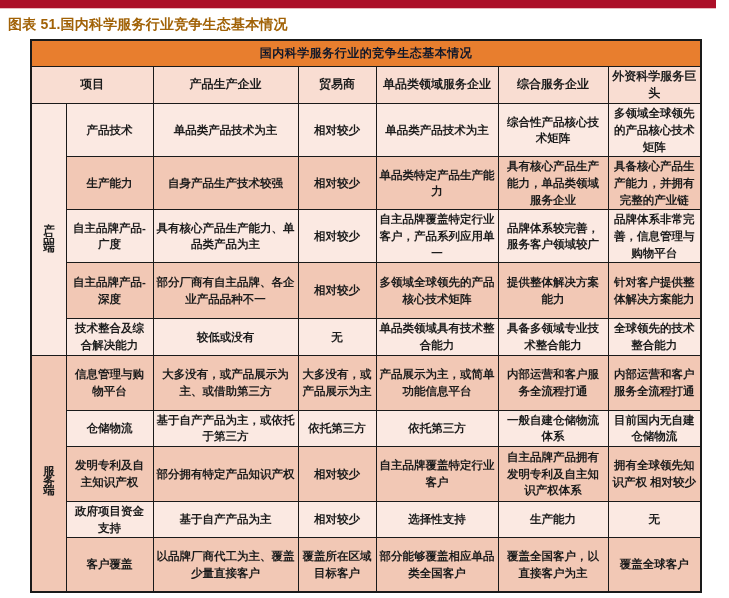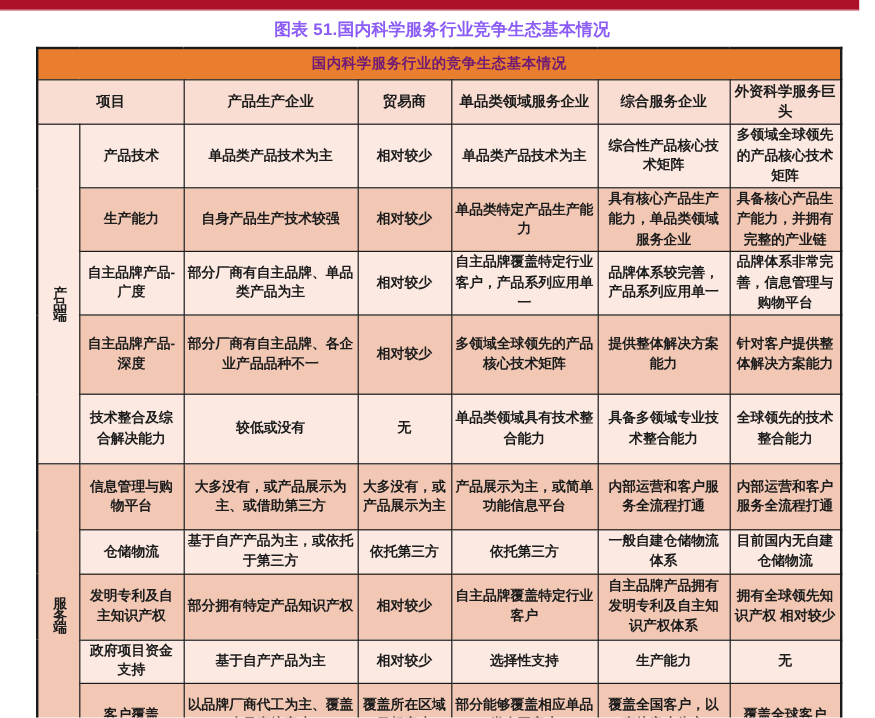--- a/index.html
+++ b/index.html
@@ -11,44 +11,43 @@
   }
   .top-bar {
     width: 716px; height: 9px;
     background: #AC0F28;
     border-bottom: 1px solid #e9b9c0;
   }
   .fig-title {
     margin: 7px 0 5px 8px;
     font-size: 14px;
     font-weight: 700;
-    color: #8b5cf6;
+    color: #a16207;
     letter-spacing: 0.2px;
-    text-align: center;
   }
   table.main {
     border-collapse: collapse;
     margin-left: 30px;
     width: 670px;
     table-layout: fixed;
     border: 2px solid #1a1a1a;
   }
   table.main td, table.main th {
     border: 1px solid #1a1a1a;
     text-align: center;
     vertical-align: middle;
     padding: 1px 3px;
     font-size: 11.5px;
     font-weight: 700;
     color: #1c1c1c;
     line-height: 1.45;
   }
   tr.banner-row td {
     background: #E87E2E;
-    color: #701a75;
+    color: #0f172a;
     font-size: 12px;
     height: 26px;
     letter-spacing: 0.5px;
   }
   tr.header-row th {
     background: #F9DDD2;
     font-size: 12px;
     height: 26px;
   }
   td.cell-light { background: #FBE9E2; }
@@ -112,35 +111,35 @@
     <tr style="height:52px">
       <td class="data">生产能力</td>
       <td class="data">自身产品生产技术较强</td>
       <td class="data">相对较少</td>
       <td class="data">单品类特定产品生产能力</td>
       <td class="data">具有核心产品生产能力，单品类领域服务企业</td>
       <td class="data">具备核心产品生产能力，并拥有完整的产业链</td>
     </tr>
     <tr style="height:44px">
       <td class="data">自主品牌产品-广度</td>
-      <td class="data">部分厂商有自主品牌、单品类产品为主</td>
+      <td class="data">具有核心产品生产能力、单品类产品为主</td>
       <td class="data">相对较少</td>
       <td class="data">自主品牌覆盖特定行业客户，产品系列应用单一</td>
-      <td class="data">品牌体系较完善，产品系列应用单一</td>
+      <td class="data">品牌体系较完善，服务客户领域较广</td>
       <td class="data">品牌体系非常完善，信息管理与购物平台</td>
     </tr>
-    <tr style="height:66px">
+    <tr style="height:56px">
       <td class="data">自主品牌产品-深度</td>
       <td class="data">部分厂商有自主品牌、各企业产品品种不一</td>
       <td class="data">相对较少</td>
       <td class="data">多领域全球领先的产品核心技术矩阵</td>
       <td class="data">提供整体解决方案能力</td>
       <td class="data">针对客户提供整体解决方案能力</td>
     </tr>
-    <tr style="height:58px">
+    <tr style="height:36px">
       <td class="data">技术整合及综合解决能力</td>
       <td class="data">较低或没有</td>
       <td class="data">无</td>
       <td class="data">单品类领域具有技术整合能力</td>
       <td class="data">具备多领域专业技术整合能力</td>
       <td class="data">全球领先的技术整合能力</td>
     </tr>
   </tbody>
 
   <tbody class="grp-service">

